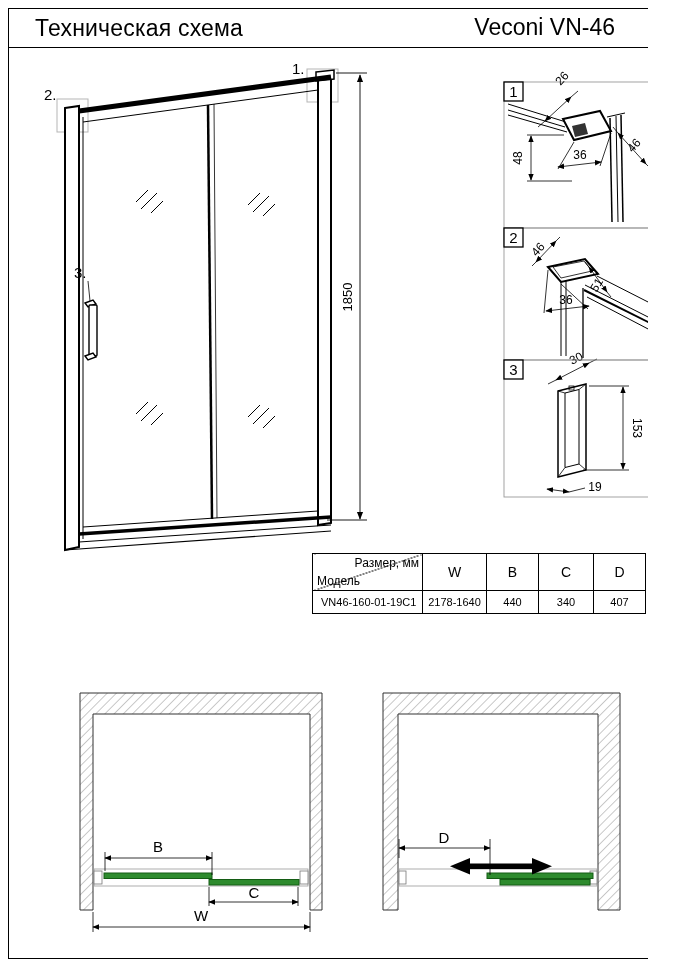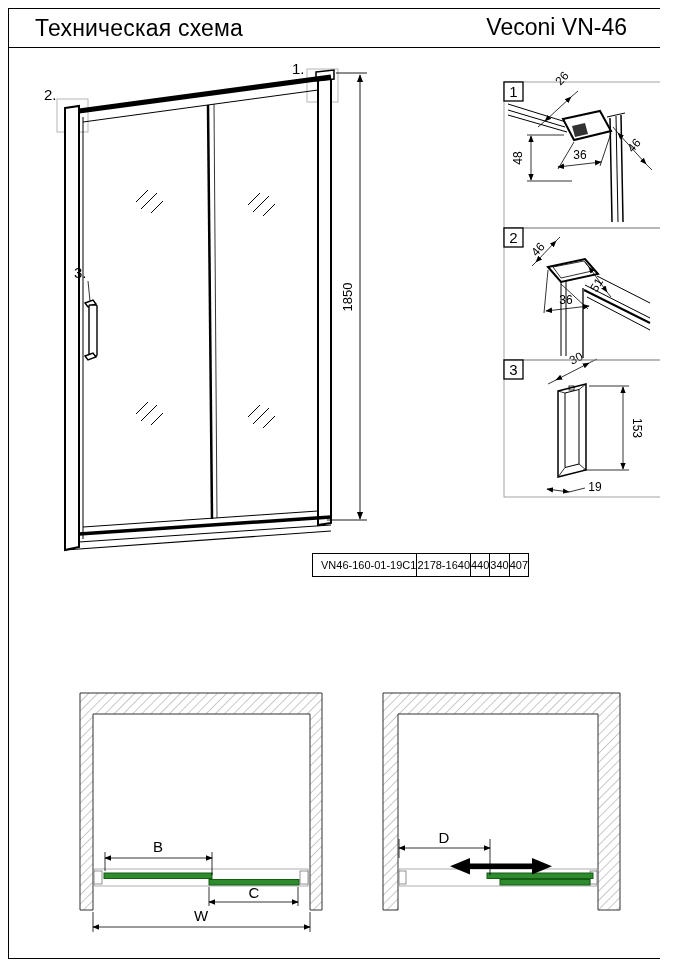--- a/index.html
+++ b/index.html
@@ -1,17 +1,17 @@
 <!DOCTYPE html>
 <html><head>
 <meta charset="utf-8">
 <style>
   html,body{margin:0;padding:0;background:#fff;}
   .page{position:relative;width:648px;height:970px;background:#fff;
-        font-family:"Liberation Sans","DejaVu Sans",sans-serif;color:#000;overflow:hidden;padding-left:12px;}
+        font-family:"Liberation Sans","DejaVu Sans",sans-serif;color:#000;overflow:hidden;}
   .frame{position:absolute;left:8px;top:8px;width:666px;height:951px;border:1.5px solid #000;box-sizing:border-box;}
   .header-sep{position:absolute;left:8px;top:47px;width:669px;border-top:1.5px solid #000;}
   .hdr-title{position:absolute;left:35px;top:15px;font-size:23px;letter-spacing:.2px;}
   .hdr-model{position:absolute;right:33px;top:14px;font-size:23px;font-weight:normal;}
   svg text{fill:#000;}
   
   .size-table{position:absolute;left:312px;top:553px;border-collapse:collapse;table-layout:fixed;}
   .size-table td{border:1px solid #000;font-size:11px;text-align:center;padding:0;height:23px;box-sizing:border-box;}
   .size-table .hdrow td{height:37px;font-size:14px;}
   .size-table td.model{text-align:left;padding-left:8px;margin-left:28px;}
@@ -238,20 +238,30 @@
         <rect x="466" y="863.5" width="70" height="5.5"></rect>
         <polygon points="450,866.3 470,858 470,874.6"></polygon>
         <polygon points="552,866.3 532,858 532,874.6"></polygon>
       </g>
     </g>
     <text x="444" y="843" text-anchor="middle" font-size="15">D</text>
   </svg>
 
   <table class="size-table">
     <tbody>
+        <tr class="hdrow">
+      <td class="diag">
+        <span class="t">Размер, мм</span>
+        <span class="b">Модель</span>
+      </td>
+      <td style="width:64px">W</td>
+      <td style="width:52px">B</td>
+      <td style="width:55px">C</td>
+      <td style="width:52px">D</td>
+    </tr>
     <tr>
       <td class="model">VN46-160-01-19C1</td>
       <td>2178-1640</td>
       <td>440</td>
       <td>340</td>
       <td>407</td>
     </tr>
   </tbody>
     </table>
 </div>

